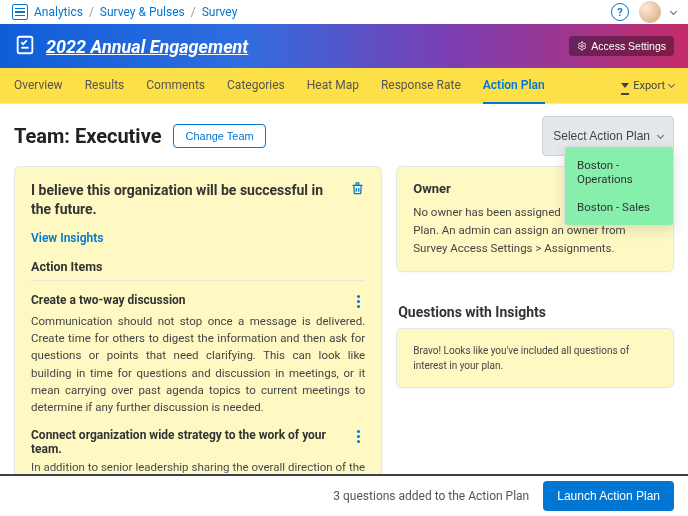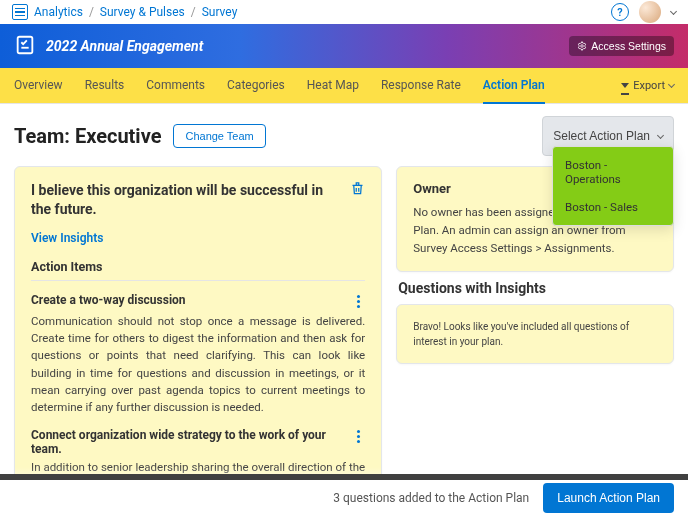--- a/index.html
+++ b/index.html
@@ -12,45 +12,45 @@
   .breadcrumb a { color: #0176d3; text-decoration: none; }
   .breadcrumb .sep { color: #999; }
   .top-right { display: flex; align-items: center; gap: 10px; }
   .help-icon { width:18px; height:18px; border:1.5px solid #0176d3; border-radius:50%; display:flex; align-items:center; justify-content:center; color:#0176d3; font-size:11px; font-weight:600;}
   .avatar { width:22px; height:22px; border-radius:50%; background: radial-gradient(circle at 30% 30%, #fce9d8, #d9a77a); }
   .chevron-sm { border: solid #666; border-width: 0 1.5px 1.5px 0; display: inline-block; padding: 2px; transform: rotate(45deg); margin-bottom:2px;}
 
   .hero { background: linear-gradient(90deg, #0e5ed8 0%, #2f6de0 35%, #7a3fb3 65%, #c42c69 100%); color: #fff; height: 44px; display: flex; align-items: center; justify-content: space-between; padding: 0 14px; }
   .hero-left { display:flex; align-items:center; gap:10px;}
   .hero-icon svg { width:22px; height:22px; }
-  .hero-title { font-size: 14px; font-weight: 700; font-style: italic; }
+  .hero-title { font-size: 18px; font-weight: 700; font-style: italic; text-decoration: underline; }
   .access-btn { background: rgba(0,0,0,0.35); color:#fff; border:none; border-radius: 4px; padding: 4px 8px; font-size:10.5px; display:flex; align-items:center; gap:4px; cursor:pointer;}
   .gear-icon { width:10px; height:10px; }
 
   .tabs-bar { display:flex; align-items:center; justify-content:space-between; padding: 0 14px; border-bottom:1px solid #e5e5e5; height:36px; background:#fde047;}
   .tabs { display:flex; gap:22px; font-size:12px; }
   .tab { color:#555; cursor:pointer; padding:10px 0; }
   .tab.active { color:#0176d3; font-weight:600; border-bottom:2px solid #0176d3;}
   .export-btn { font-size:11px; color:#444; display:flex; align-items:center; gap:4px; cursor:pointer;}
   .dl-icon { width:0; height:0; border-left:4px solid transparent; border-right:4px solid transparent; border-top:5px solid #444; display:inline-block; position:relative;}
   .dl-icon::before {content:''; position:absolute; width:8px; height:1.5px; background:#444; left:-4px; top:5px;}
 
   .main-area { padding: 12px 14px 0 14px; position:relative; }
   .team-row { display:flex; align-items:center; justify-content:space-between; margin-bottom:10px;}
   .team-left { display:flex; align-items:center; gap:12px;justify-content:space-between;}
   .team-title { font-size:20px; font-weight:700; color:#222;}
   .change-team-btn { border:1px solid #0176d3; color:#0176d3; background:#fff; border-radius:4px; padding:5px 11px; font-size:11px; cursor:pointer;}
   .select-plan-btn { background:#e4e7eb; border:1px solid #d0d4d8; border-radius:4px; padding:12px 10px; font-size:12px; color:#444; display:flex; align-items:center; gap:8px; cursor:pointer;}
 
-  .dropdown-menu { position:absolute; right:14px; top:42px; width:122px; background:#84cc16; border:1px solid #ddd; border-radius:4px; box-shadow:0 4px 14px rgba(0,0,0,0.12); padding:4px 0; z-index:10;}
+  .dropdown-menu { position:absolute; right:14px; top:42px; width:110px; background:#86efac; border:1px solid #ddd; border-radius:4px; box-shadow:0 4px 14px rgba(0,0,0,0.12); padding:4px 0; z-index:10;}
   .dropdown-item { padding:7px 12px; font-size:11.5px; color:#333; cursor:pointer;}
 
   .columns { display:flex; gap:14px; }
   .left-col { flex: 1 1 57%; }
-  .right-col { flex: 1 1 43%; display:flex; flex-direction:column; }
+  .right-col { flex: 1 1 43%; display:flex; flex-direction:column; gap:12px;}
 
   .card { background:#fef9c3; border:1px solid #e3e6ea; border-radius:6px; padding:14px 16px; box-shadow:0 1px 2px rgba(0,0,0,0.03);}
   .left-col .card { height:330px; overflow:hidden; position:relative;}
   .left-col .card::after {content:''; position:absolute; left:0; right:0; bottom:0; height:28px; background:linear-gradient(to bottom, rgba(255,255,255,0), #fff);}
 
   .question-head { display:flex; align-items:flex-start; justify-content:space-between; gap:10px;}
   .question-title { font-size:14px; font-weight:700; line-height:1.35; }
   .trash-btn { color:#0176d3; cursor:pointer;}
   .trash-btn svg { width:15px; height:15px;}
   .view-insights { color:#0176d3; font-size:12px; font-weight:600; margin-top:12px; display:inline-block; cursor:pointer;}
@@ -58,24 +58,24 @@
 
   .action-item { margin-top:12px; position:relative;}
   .action-item-head { display:flex; justify-content:space-between; align-items:flex-start; gap:10px;}
   .action-item-title { font-size:12px; font-weight:700; }
   .kebab { color:#0176d3; cursor:pointer; width:14px; display:flex; flex-direction:column; align-items:center; gap:2px; padding:2px;}
   .kebab span { width:3px; height:3px; background:#0176d3; border-radius:50%;}
   .action-item-body { font-size:11.5px; line-height:1.5; color:#444; margin-top:3px; text-align:justify;}
 
   .owner-title { font-size:13px; font-weight:700; margin-bottom:8px;}
   .owner-text { font-size:11.5px; line-height:1.55; color:#444;}
-  .qwi-title { font-size:14px; font-weight:700; margin:8px 0 8px 2px;}
+  .qwi-title { font-size:14px; font-weight:700; margin:20px 0 8px 2px;}
   .qwi-card .msg { font-size:10px; line-height:1.5; color:#444;}
 
-  .footer-bar { position:absolute; left:0; right:0; bottom:0; height:42px; display:flex; align-items:center; justify-content:flex-end; gap:14px; padding:0 14px; background:#fff; border-top:6px solid #404040; font-size:12px; color:#555;}
+  .footer-bar { position:absolute; left:0; right:0; bottom:0; height:42px; display:flex; align-items:center; justify-content:flex-end; gap:14px; padding:0 14px; background:#fff; border-top:2px solid #404040; font-size:12px; color:#555;}
   .launch-btn { background:#0176d3; color:#fff; border:none; border-radius:4px; padding:8px 14px; font-size:12px; cursor:pointer;}
 </style>
 </head>
 <body>
 
 <div class="top-bar">
   <div class="breadcrumb">
     <div class="menu-icon">
         <span></span>
         <span></span>

